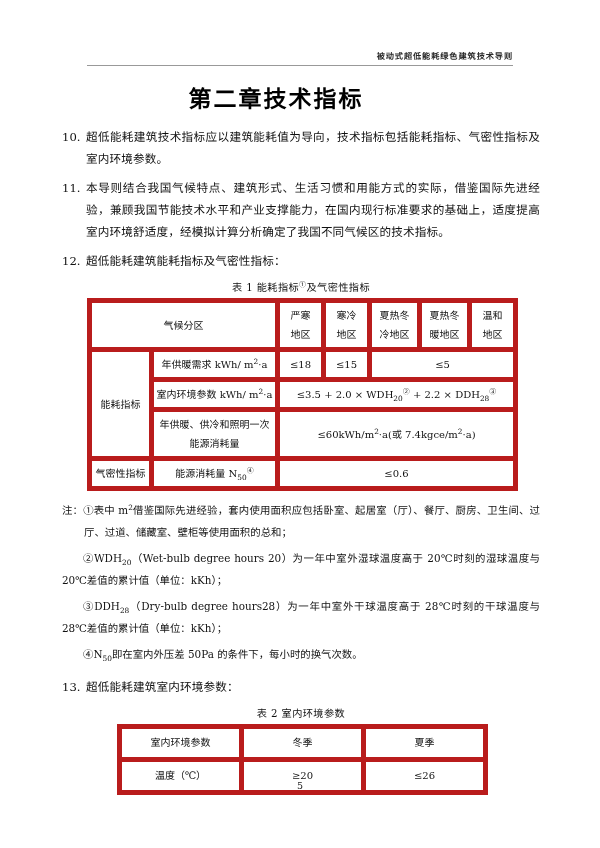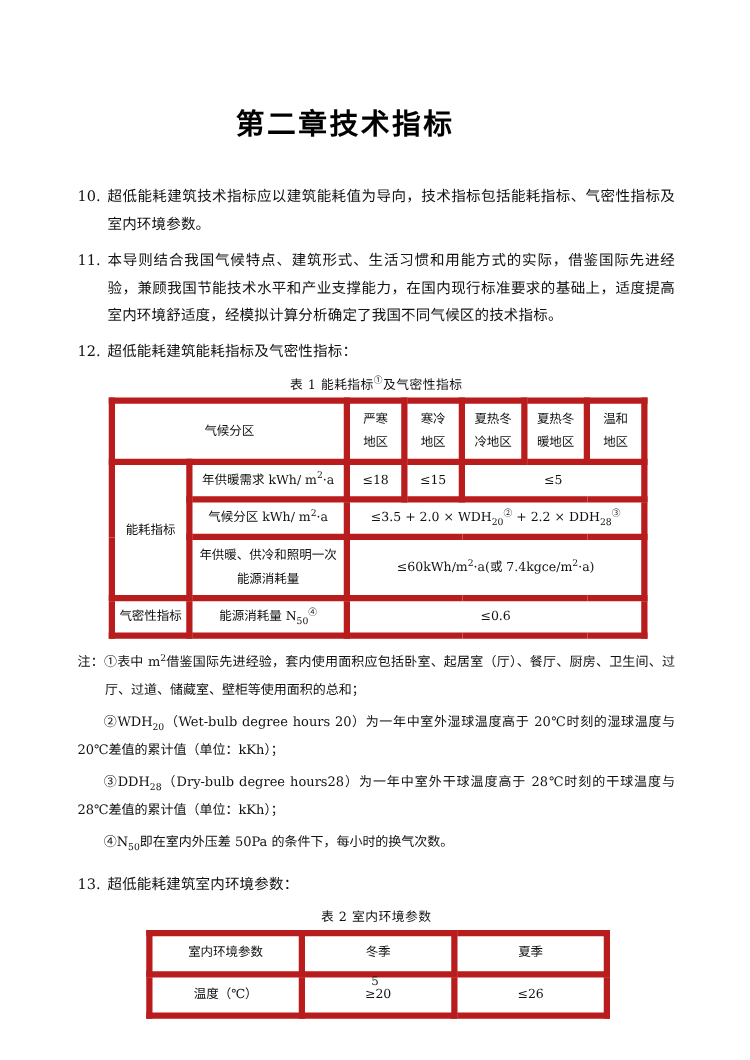--- a/index.html
+++ b/index.html
@@ -60,21 +60,20 @@
     color: #000;
     font-family: "DejaVu Serif", "Liberation Serif", serif;
   }
 
   
   .content {
     position: absolute;
     left: 62px;
     top: 126px;
     width: 478px;
-    margin-top: 20px;
   }
 
   .numbered-item {
     display: flex;
     align-items: flex-start;
     margin-bottom: 7px;
   }
   .item-num {
     flex: 0 0 auto;
     width: 24px;
@@ -162,20 +161,24 @@
     text-align: center;
     font-size: 9.5px;
     color: #222;
   }
 </style>
 </head>
 <body>
 
 <div class="page">
 
+  <div class="header-zone">
+    <div class="header-text">被动式超低能耗绿色建筑技术导则</div>
+    <div class="header-rule"></div>
+  </div>
 
   <div class="chapter-title">第二章技术指标</div>
 
   <div class="content">
 
     <div class="numbered-item">
       <div class="item-num">10.</div>
       <div class="item-body">超低能耗建筑技术指标应以建筑能耗值为导向，技术指标包括能耗指标、气密性指标及室内环境参数。</div>
     </div>
 
@@ -233,21 +236,21 @@
           <td>
             <span class="unit-txt"><span>年供暖需求 kWh/ m</span><sup class="sp">2</sup><span>·a</span></span>
           </td>
           <td>≤18</td>
           <td>≤15</td>
           <td colspan="3">≤5</td>
         </tr>
 
         <tr>
           <td>
-            <span class="unit-txt"><span>气候分区 kWh/ m</span><sup class="sp">2</sup><span>·a</span></span>
+            <span class="unit-txt"><span>室内环境参数 kWh/ m</span><sup class="sp">2</sup><span>·a</span></span>
           </td>
           <td colspan="5">
             <span class="unit-txt"><span>≤3.5 + 2.0 × WDH</span><sub class="sb">20</sub><sup class="mark">②</sup><span> + 2.2 × DDH</span><sub class="sb">28</sub><sup class="mark">③</sup></span>
           </td>
         </tr>
 
         <tr class="row-tall">
           <td>
             <span style="display:block">年供暖、供冷和照明一次</span>
             <span style="display:block">能源消耗量</span>

